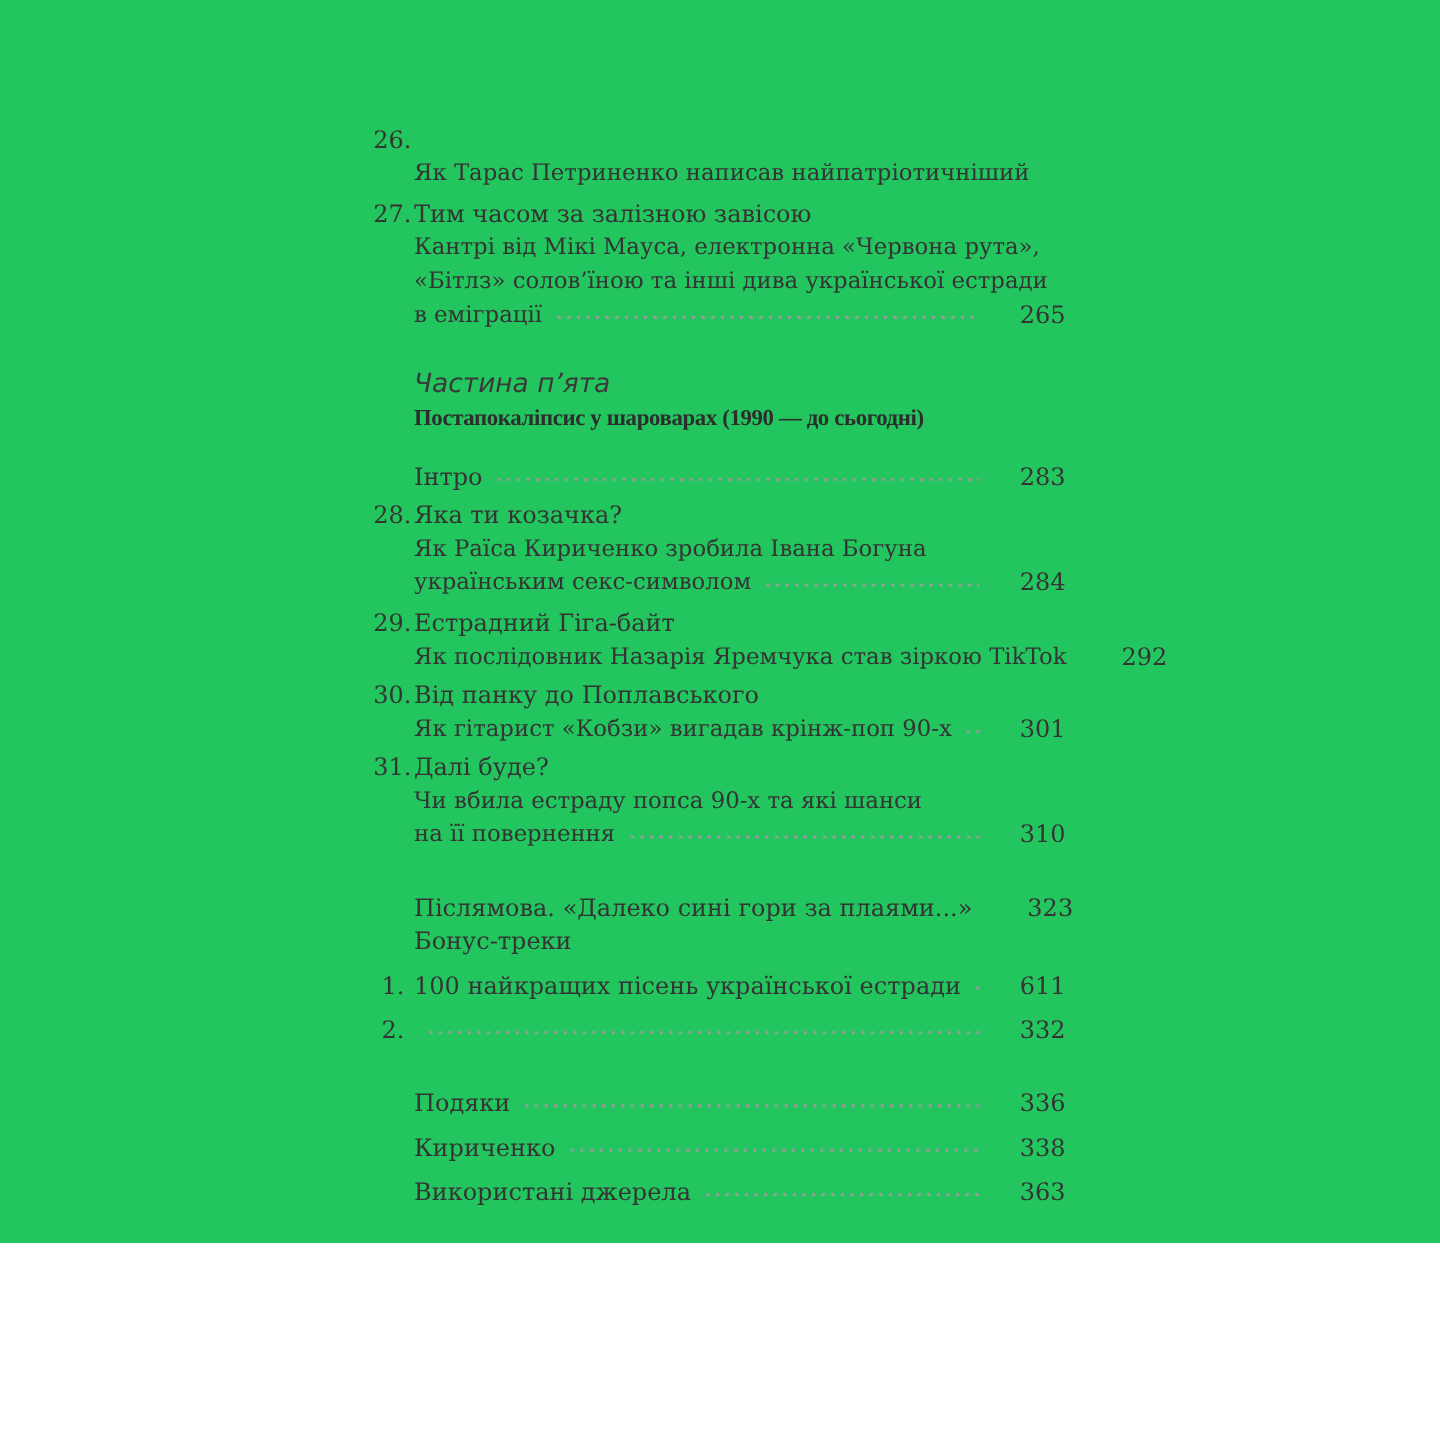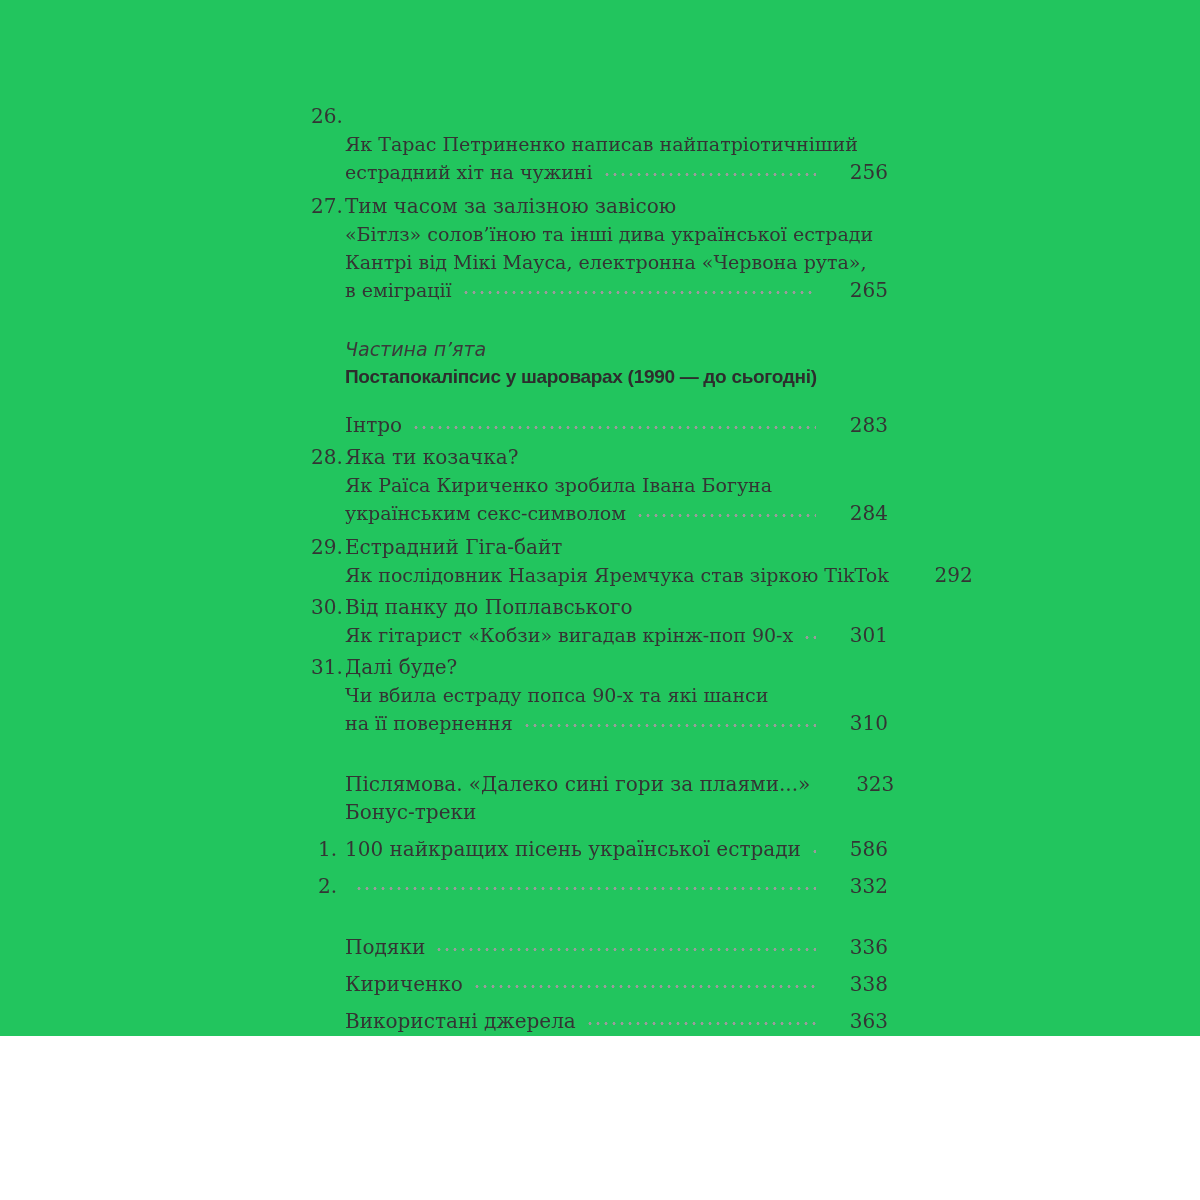--- a/index.html
+++ b/index.html
@@ -56,27 +56,27 @@
   .pageno {
     min-width:56px;
     text-align:right;
     font-size:20px;
     white-space:nowrap;
   }
   
   .part-label {
     font-family:"DejaVu Sans", sans-serif;
     font-style:italic;
-    font-size:19px;
+    font-size:22px;
     line-height:28px;
     color:#3a3a3a;
     white-space:nowrap;
   }
   .part-title {
-    font-family:Liberation Sans, sans-serif;
+    font-family:Liberation Serif, serif;
     font-weight:bold;
     font-size:19px;
     letter-spacing:-0.3px;
     line-height:28px;
     color:#2d2d2d;
     white-space:nowrap;
   }
 </style>
 </head>
 <body>
@@ -84,39 +84,33 @@
 <div class="sheet">
   <div class="toc">
       <div class="entry chapter">
         <div class="line">
           <span class="num">26.</span>
         </div>
         <div class="line">
           <span class="num"></span>
           <span class="subtitle">Як Тарас Петриненко написав найпатріотичніший</span>
         </div>
-        <div class="line">
-          <span class="num"></span>
-          <span class="subtitle">естрадний хіт на чужині</span>
-          <span class="leader"></span>
-          <span class="pageno">256</span>
-        </div>
       </div>
       <div class="entry chapter sp-s">
         <div class="line">
           <span class="num">27.</span>
           <span class="title">Тим часом за залізною завісою</span>
         </div>
         <div class="line">
           <span class="num"></span>
+          <span class="subtitle">Кантрі від Мікі Мауса, електронна «Червона рута»,</span>
+        </div>
+        <div class="line">
+          <span class="num"></span>
           <span class="subtitle">«Бітлз» солов’їною та інші дива української естради</span>
-        </div>
-        <div class="line">
-          <span class="num"></span>
-          <span class="subtitle">Кантрі від Мікі Мауса, електронна «Червона рута»,</span>
         </div>
         <div class="line">
           <span class="num"></span>
           <span class="subtitle">в еміграції</span>
           <span class="leader"></span>
           <span class="pageno">265</span>
         </div>
       </div>
       <div class="entry part sp-xxl">
         <div class="line">
@@ -204,21 +198,21 @@
         <div class="line">
           <span class="num"></span>
           <span class="title it">Бонус-треки</span>
         </div>
       </div>
       <div class="entry bonus sp-m">
         <div class="line">
           <span class="num">1.</span>
           <span class="title">100 найкращих пісень української естради</span>
           <span class="leader"></span>
-          <span class="pageno">586</span>
+          <span class="pageno">611</span>
         </div>
       </div>
       <div class="entry bonus sp-m">
         <div class="line">
           <span class="num">2.</span>
           <span class="leader"></span>
           <span class="pageno">332</span>
         </div>
       </div>
       <div class="entry simple-italic sp-xxxl">

